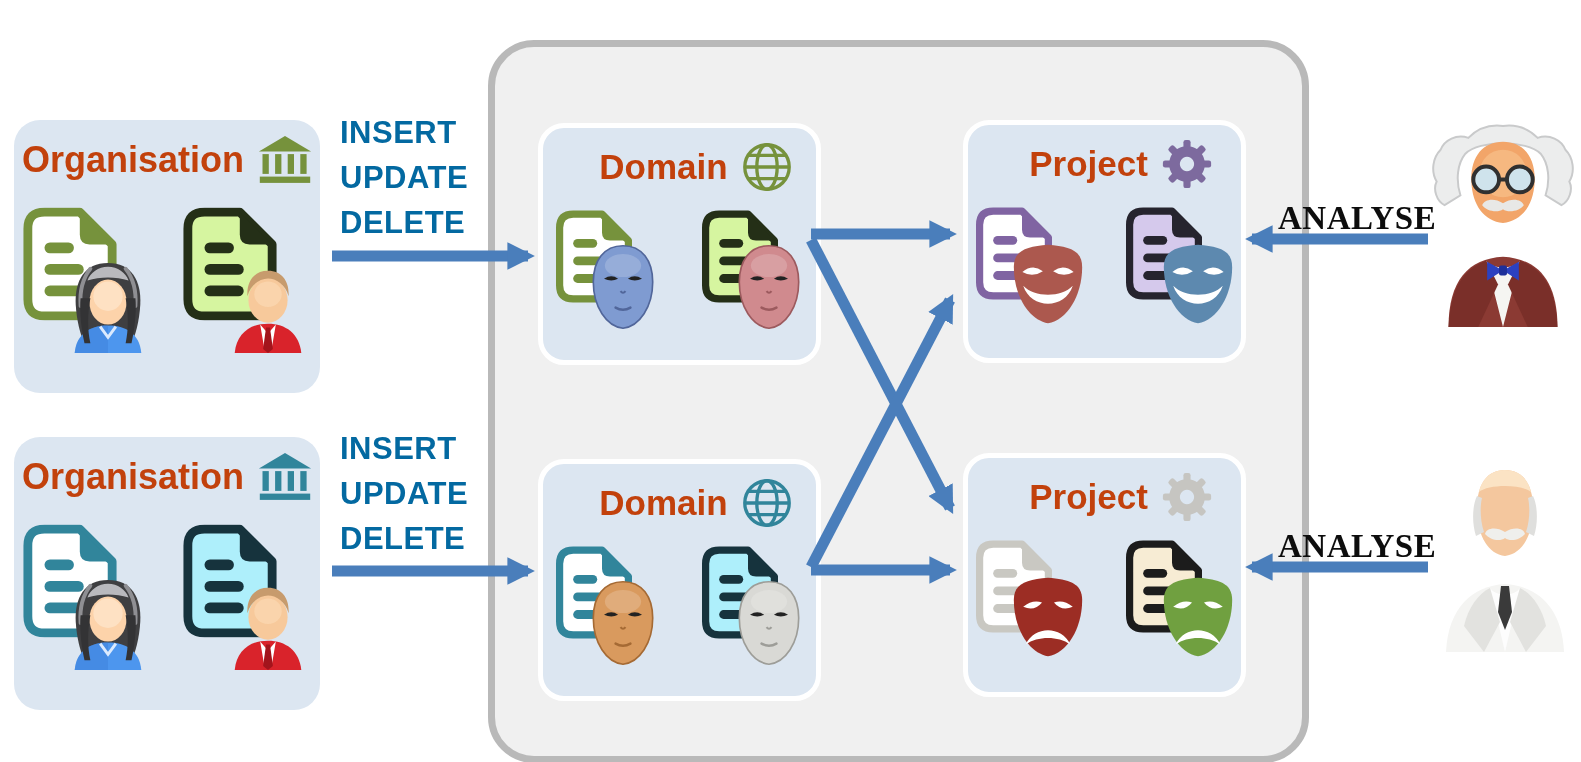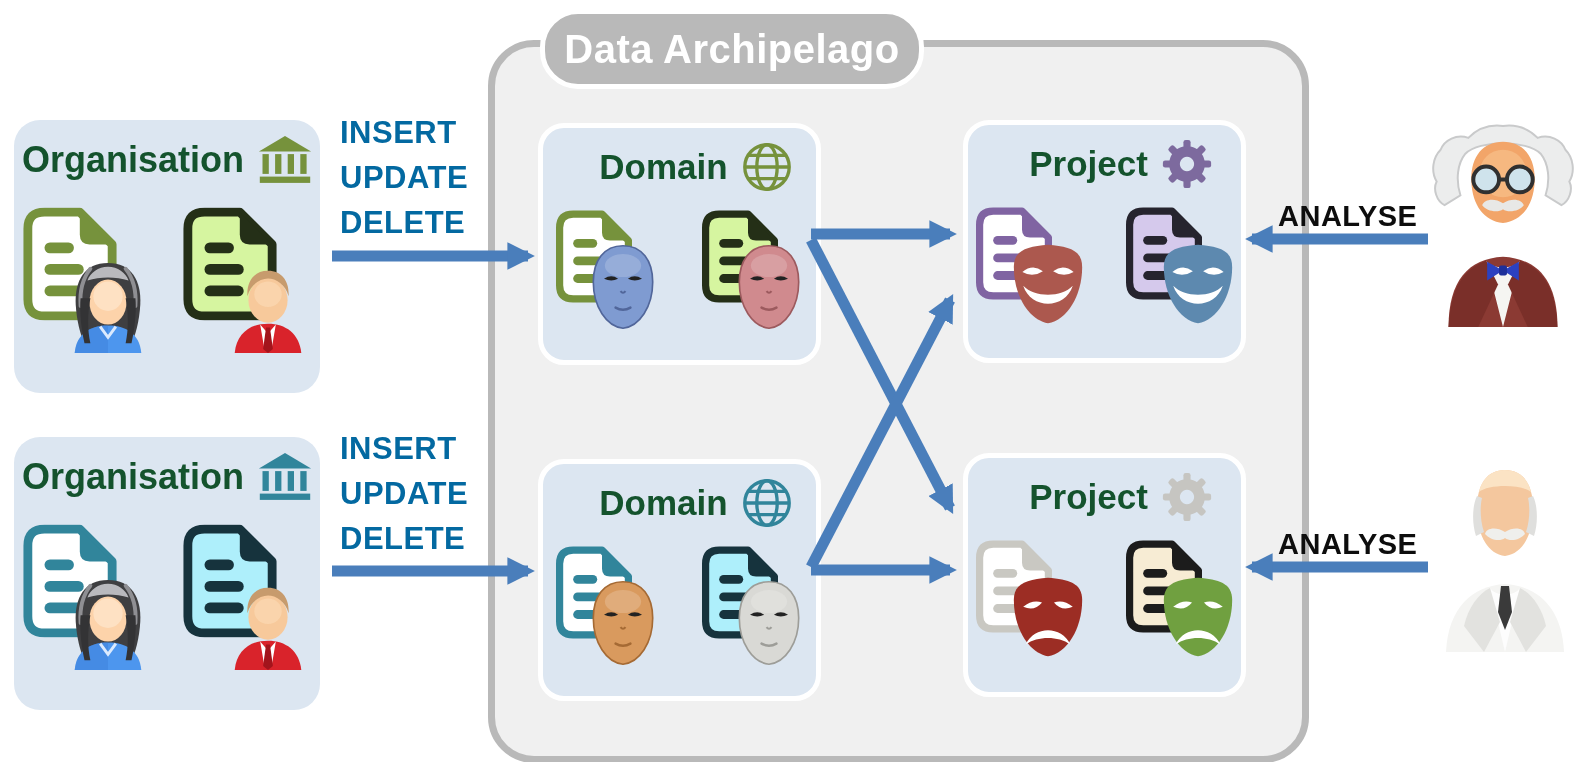--- a/index.html
+++ b/index.html
@@ -10,39 +10,39 @@
   .archipelago{position:absolute;left:488px;top:40px;width:807px;height:709px;
                background:#f0f0f0;border:7px solid #b9b9b9;border-radius:46px;z-index:1;}
   .pill{position:absolute;left:540px;top:9px;width:374px;height:70px;background:#b9b9b9;
         border:5px solid #ffffff;border-radius:38px;display:flex;align-items:center;justify-content:center;
         color:#ffffff;font-weight:bold;font-size:40px;z-index:6;letter-spacing:.5px;}
 
   
   .panel{position:absolute;background:#dce6f1;border-radius:26px;z-index:2;}
   .panel.inner{border:5px solid #ffffff;border-radius:26px;}
   .box-title{display:flex;align-items:center;justify-content:center;gap:14px;
-             font-weight:bold;color:#14532d;}
+             font-weight:bold;color:#c2410c;}
   .org .box-title{padding-top:16px;font-size:36px;}
   .mid .box-title{padding-top:14px;font-size:35px;padding-left:32px;}
   .icon-row{display:flex;justify-content:center;}
 
   
   .org-composite{position:relative;width:132px;height:152px;}
   .org-composite .doc{position:absolute;left:0;top:0;width:98px;height:114px;}
   .org-composite .person{position:absolute;left:40px;top:52px;width:94px;height:94px;}
   .dm-composite{position:relative;width:106px;height:132px;}
   .dm-composite .doc{position:absolute;left:0;top:0;width:80px;height:93px;}
   .dm-composite .mask{position:absolute;left:36px;top:34px;width:66px;height:86px;}
   .pj-composite{position:relative;width:112px;height:126px;}
   .pj-composite .doc{position:absolute;left:0;top:0;width:80px;height:93px;}
   .pj-composite .mask{position:absolute;left:38px;top:36px;width:72px;height:82px;}
 
   
   .flow{position:absolute;font-weight:bold;font-size:31px;line-height:45px;color:#0369a1;z-index:3;letter-spacing:.5px;}
-  .analyse{position:absolute;font-weight:bold;font-size:29px;color:#0d0d0d;z-index:3;letter-spacing:.5px;}
+  .analyse{position:absolute;font-weight:bold;font-size:33px;color:#0d0d0d;z-index:3;letter-spacing:.5px;font-family:Liberation Serif, serif;}
 
   
   .arrows{position:absolute;left:0;top:0;z-index:5;pointer-events:none;}
   .figure{position:absolute;z-index:2;}
 
   
   .green-th{--theme:#76923c;}
   .teal-th{--theme:#31859b;}
   .purple-th{--theme:#7d6a9e;}
   .gray-th{--theme:#c6c5c1;}
@@ -182,23 +182,20 @@
         <path d="M16 190 C18 146 42 124 75 122 C108 124 132 146 134 190 Z" fill="#f4f4f2"></path>
         <path d="M60 126 L75 190 L90 126 C84 135 66 135 60 126 Z" fill="#fdfdfd"></path>
         <path d="M60 126 C48 132 38 146 34 164 L54 190 L70 160 Z" fill="#e2e2df"></path>
         <path d="M90 126 C102 132 112 146 116 164 L96 190 L80 160 Z" fill="#e2e2df"></path>
         <path d="M71 124 H79 L82 150 L75 168 L68 150 Z" fill="#3a3a3a"></path>
       </symbol>
     </defs>
   </svg>
 
   <div class="archipelago"></div>
-  <div class="pill">
-    <span>Data Archipelago</span>
-  </div>
 
   <section class="panel org green-th" style="left:14px;top:120px;width:306px;height:273px;">
     <div class="box-title">
       <span>Organisation</span>
       <svg width="54" height="47" viewBox="0 0 60 52">
           <use href="#sym-bank"></use>
         </svg>
     </div>
     <div class="icon-row" style="gap:28px;margin-top:24px;">
       <div class="org-composite">

